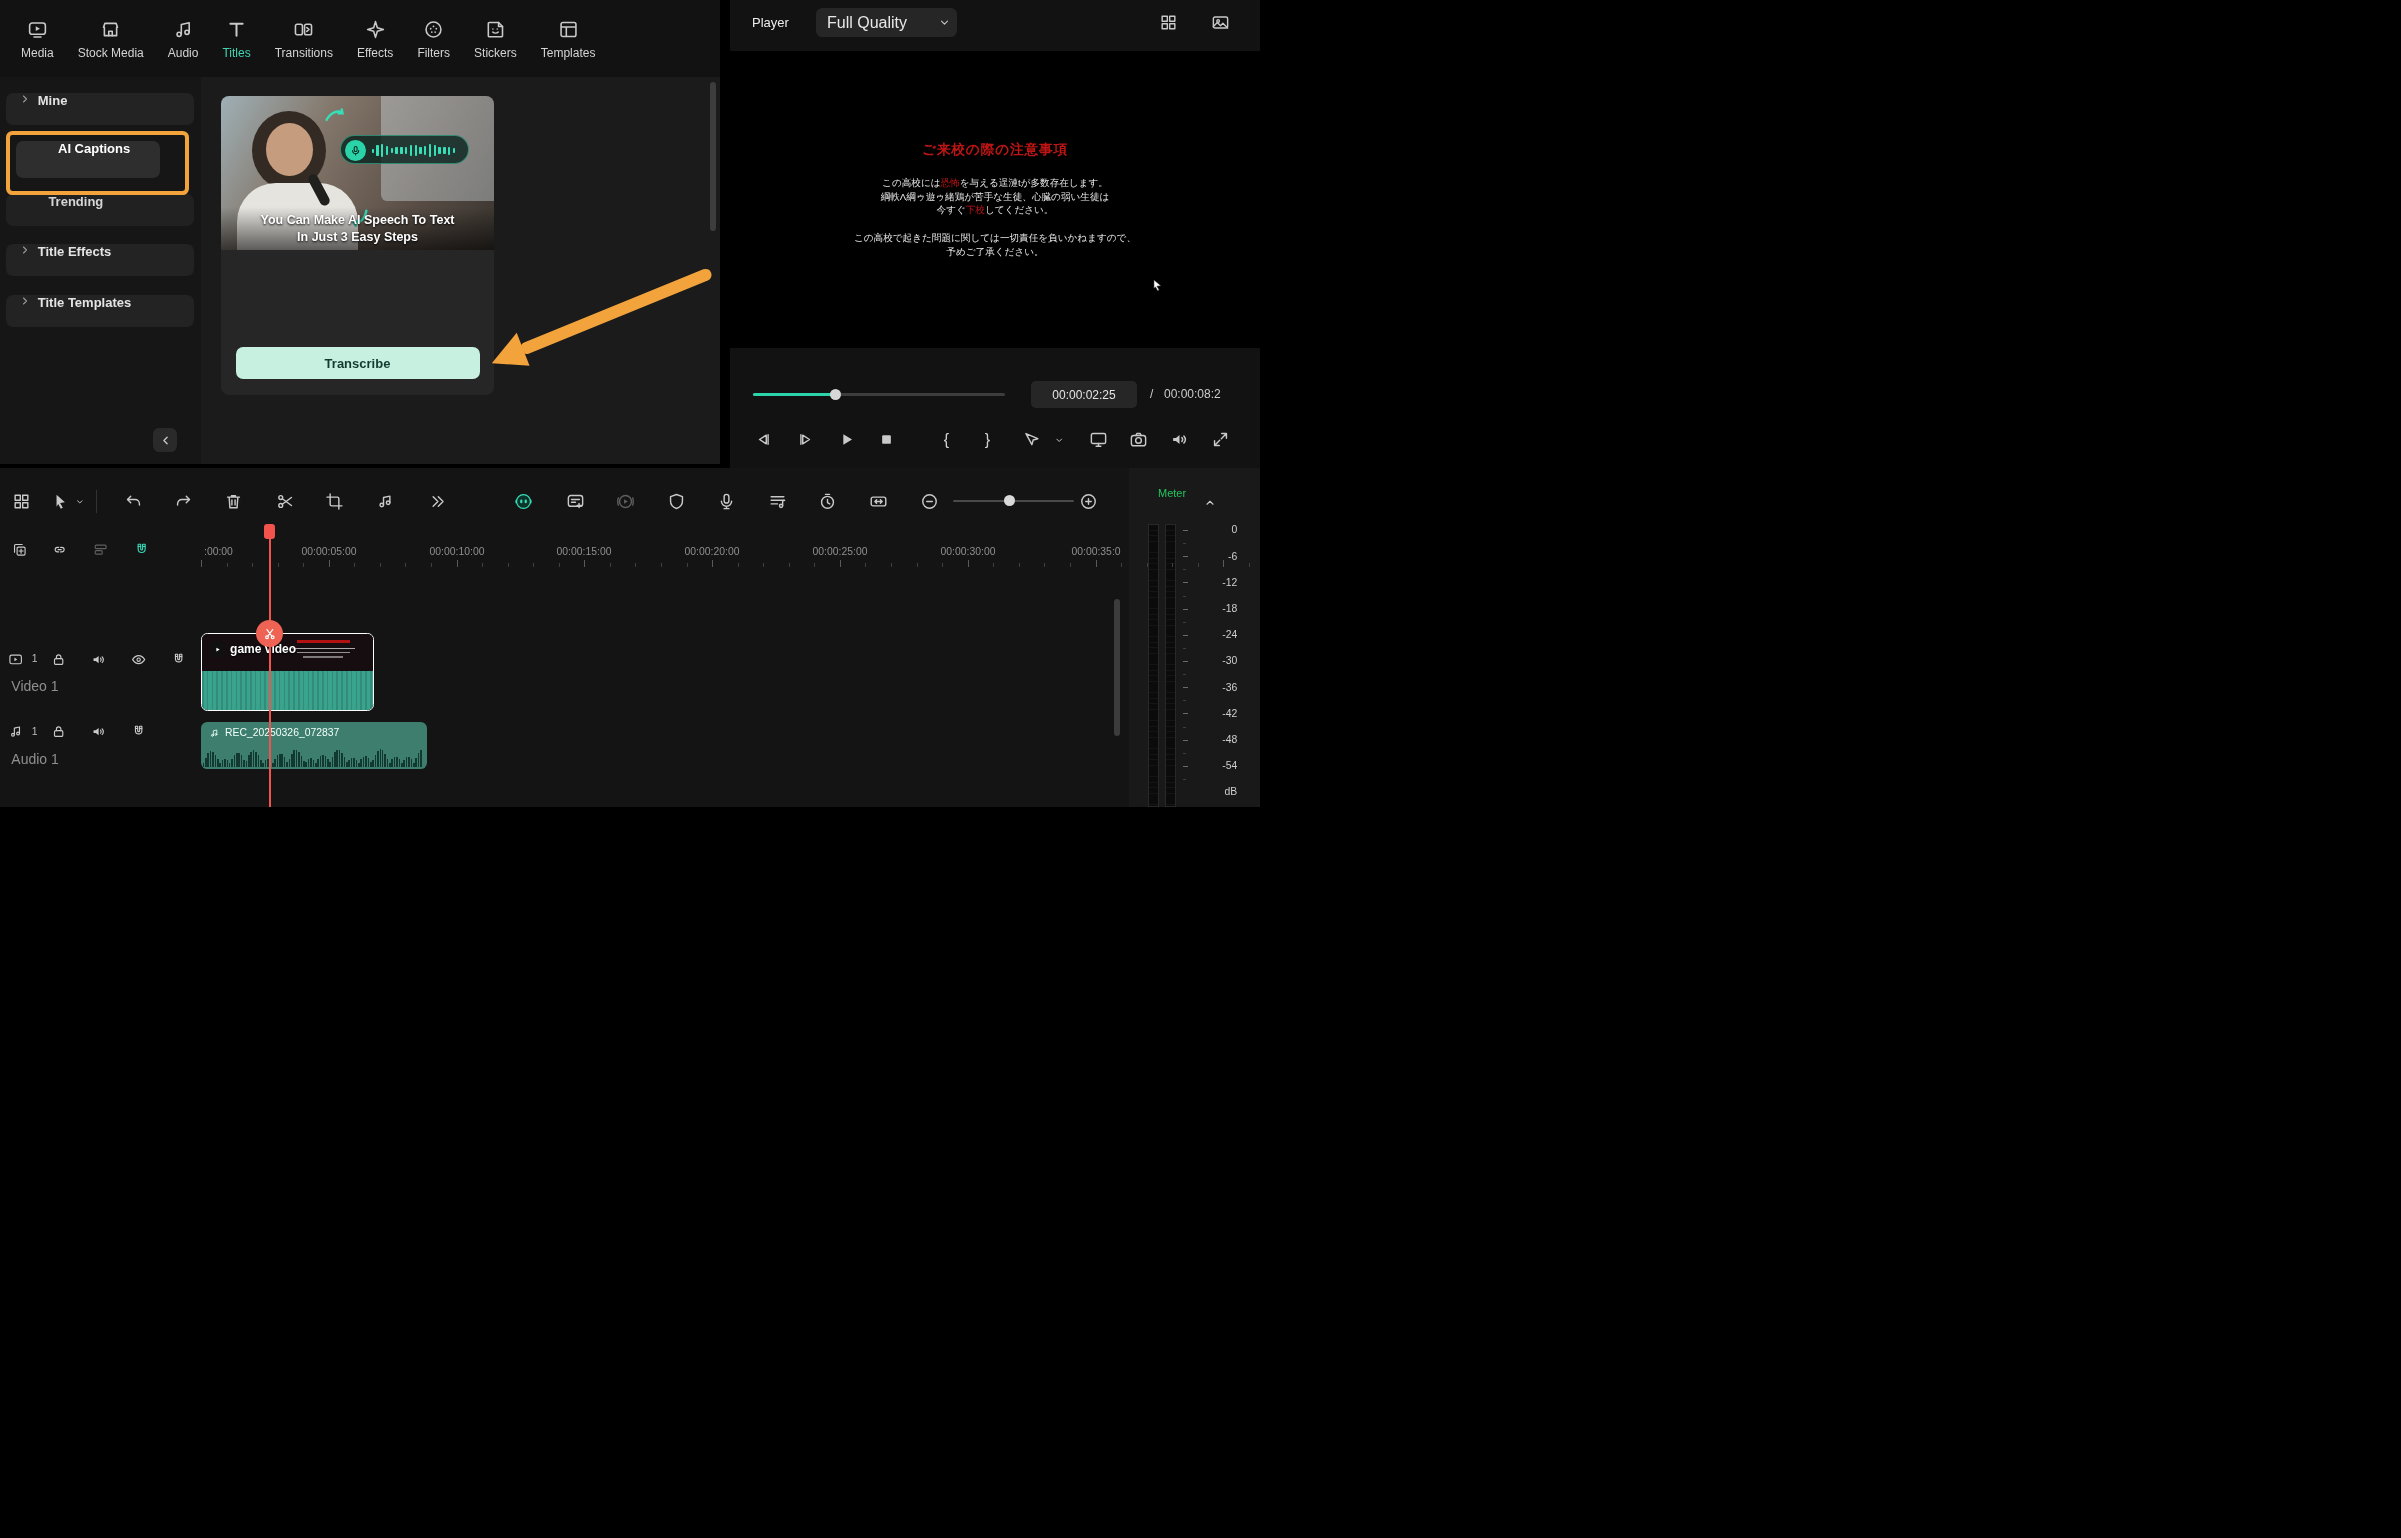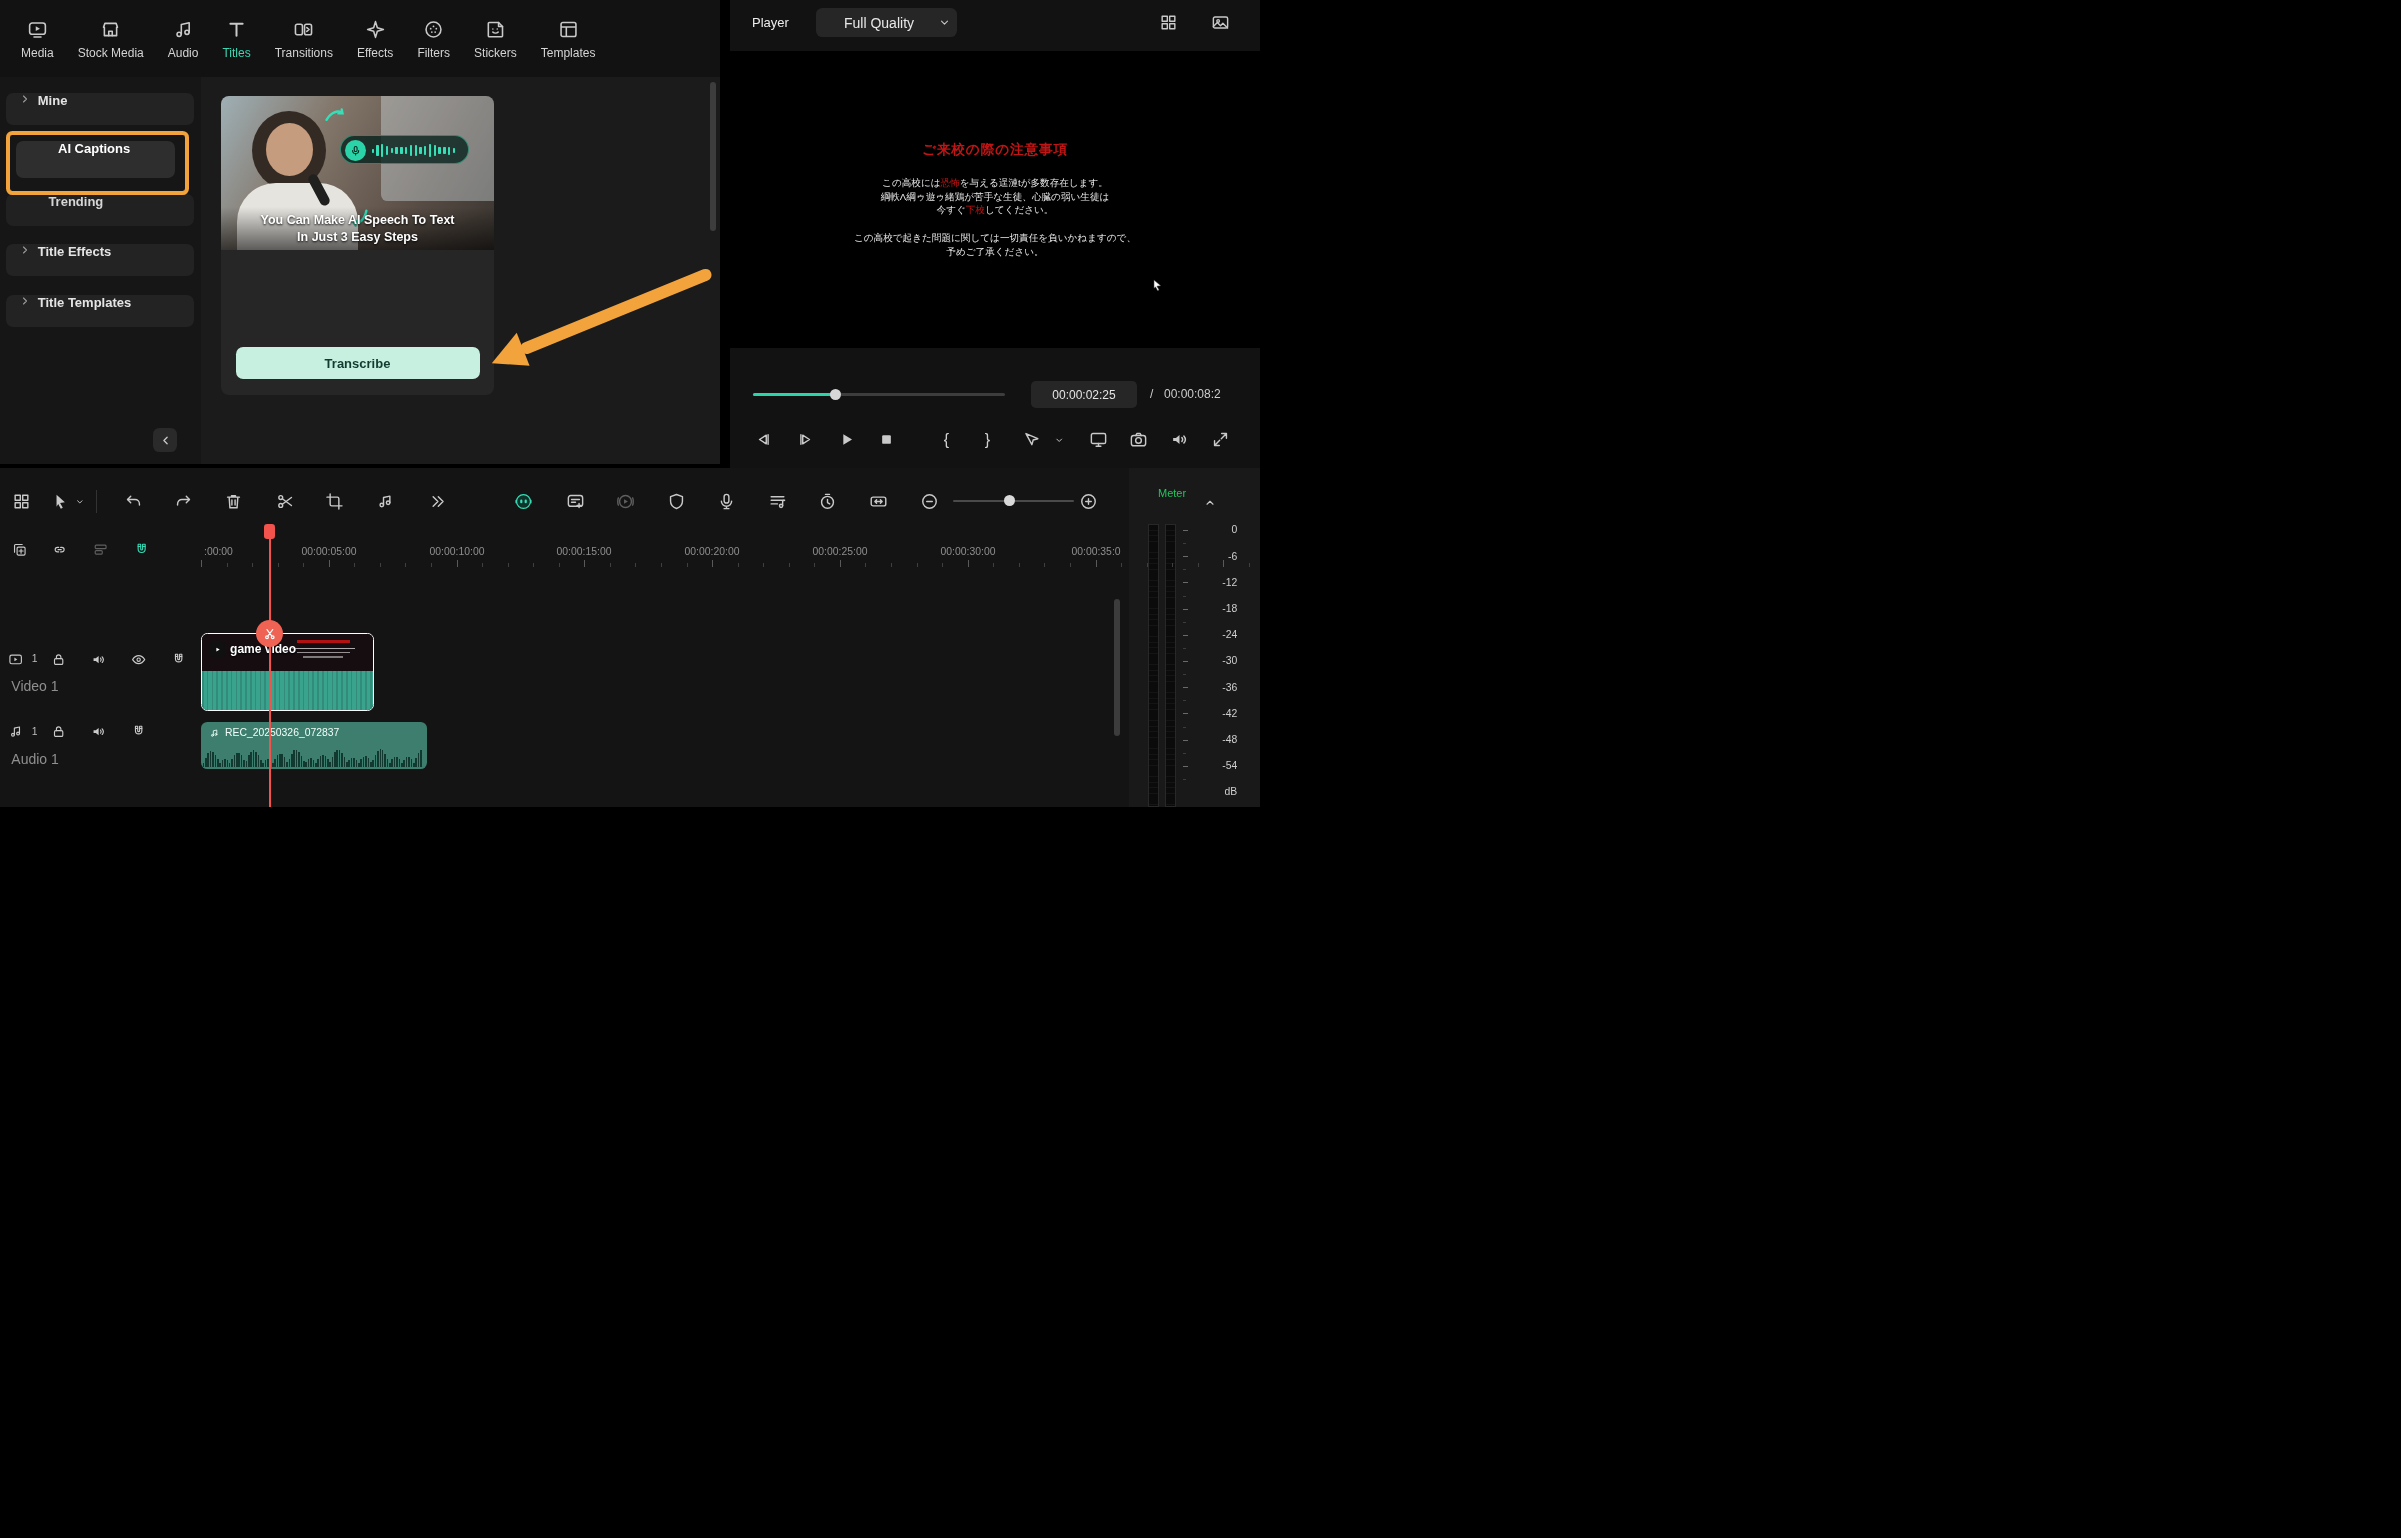--- a/index.html
+++ b/index.html
@@ -134,21 +134,21 @@
             </svg>
           </span>
         <span>Templates</span>
       </div>
     </div>
   </div>
 
   <div class="abs" id="playerpanel" style="left:730px;top:0;width:530px;height:468px;background:#121212">
     <span class="abs" style="left:22px;top:14.5px;font-size:13px;color:#ededed">Player</span>
     <div class="abs" style="left:86px;top:8px;width:141px;height:29px;background:#262626;border-radius:6.4px;display:flex;align-items:center;cursor:pointer">
-      <span style="margin-left:28px;font-size:14px;color:#e8e8e8">Full Quality</span>
+      <span style="margin-left:11px;font-size:16px;color:#e8e8e8">Full Quality</span>
       <span class="icn" style="margin-left:auto;margin-right:6.4px">
           <svg width="13" height="13" viewBox="0 0 24 24" fill="none" stroke="currentColor" stroke-width="2" stroke-linecap="round" stroke-linejoin="round">
             <path d="M6.5 9.5l5.5 5.5 5.5-5.5"></path>
           </svg>
         </span>
     </div>
     <span class="ib" style="left:425px;top:8.8px">
         <svg viewBox="0 0 24 24" fill="none" stroke="currentColor" stroke-width="1.8" stroke-linejoin="round">
           <path d="M4 4h6.5v6.5H4zM13.5 4H20v6.5h-6.5zM4 13.5h6.5V20H4zM13.5 13.5H20V20h-6.5z"></path>
         </svg>
@@ -251,21 +251,21 @@
 
   <div id="sidebar">
     <div class="side-item" style="left:6.4px;top:16px;width:188px;height:32px">
       <span class="icn chev">
           <svg viewBox="0 0 24 24" fill="none" stroke="currentColor" stroke-width="2.2" stroke-linecap="round" stroke-linejoin="round">
             <path d="M9 6l6 6-6 6"></path>
           </svg>
         </span>
       <span>Mine</span>
     </div>
-    <div class="side-item nochev" style="left:16px;top:64px;width:159px;height:37px;background:#2e2e2e;color:#fff">
+    <div class="side-item nochev" style="left:16px;top:64px;width:144px;height:37px;background:#2e2e2e;color:#fff">
       <span>AI Captions</span>
     </div>
     <div class="side-item nochev" style="left:6.4px;top:117px;width:188px;height:32px;background:#212121;color:#d6d6d6">
       <span>Trending</span>
     </div>
     <div class="side-item" style="left:6.4px;top:167px;width:188px;height:32px">
       <span class="icn chev">
           <svg viewBox="0 0 24 24" fill="none" stroke="currentColor" stroke-width="2.2" stroke-linecap="round" stroke-linejoin="round">
             <path d="M9 6l6 6-6 6"></path>
           </svg>

